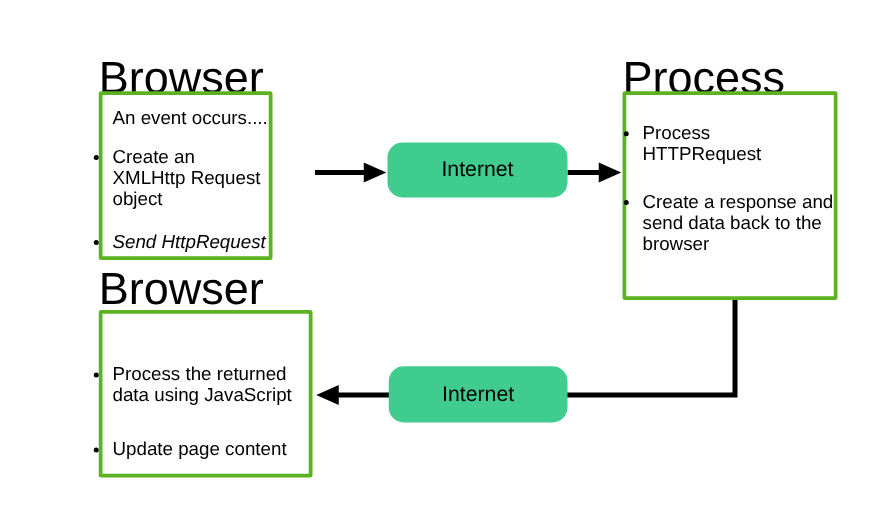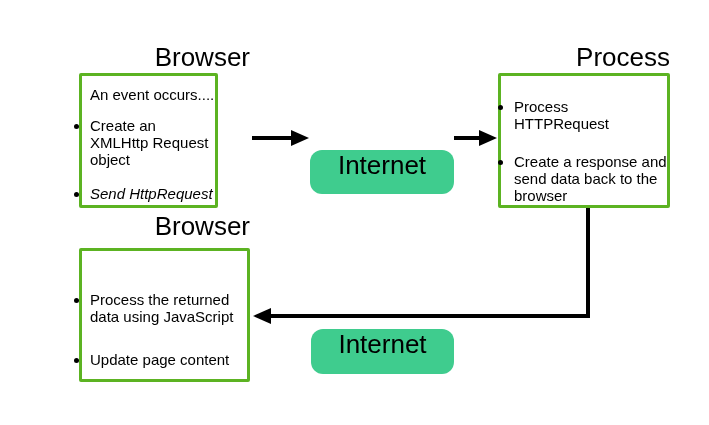--- a/index.html
+++ b/index.html
@@ -32,23 +32,23 @@
     stroke: var(--arrow, #000);
     stroke-width: 4;
     fill: none;
   }
   .arrow-layer polygon {
     fill: var(--arrow, #000);
     stroke: none;
   }
   .node-title {
     position: absolute;
-    font-size: 26px;
+    font-size: 36px;
     line-height: 1;
-    text-align: right;
+    text-align: left;
     white-space: nowrap;
   }
   .box {
     position: absolute;
     background: var(--background);
     border: 3px solid var(--box-border, #5cb322);
     border-radius: 2px;
     font-size: 15px;
     line-height: 17px;
   }
@@ -67,31 +67,31 @@
   .box li { margin: 0; }
   .box.browser-top-box li + li { margin-top: 17px; font-style: italic; }
   .box.server-box li + li { margin-top: 21px; }
   .box.browser-bottom-box li + li { margin-top: 26px; }
 
   .internet-pill {
     position: absolute;
     background: var(--internet-fill, #3fcc8e);
     border-radius: 12px;
     display: flex;
+    align-items: center;
     justify-content: center;
-    font-size: 26px;
-    margin-top: 36px;
+    font-size: 17px;
   }
 
   .title-browser-top  { left: 79px;  top: 44px;  width: 171px; }
   .title-server       { left: 498px; top: 44px;  width: 172px; }
   .title-browser-bottom { left: 79px; top: 213px; width: 171px; }
 
   .browser-top-box    { left: 79px;  top: 73px;  width: 139px; height: 135px; }
-  .server-box         { left: 498px; top: 73px;  width: 172px; height: 135px; }
+  .server-box         { left: 498px; top: 73px;  width: 172px; height: 167px; }
   .browser-bottom-box { left: 79px;  top: 248px; width: 171px; height: 134px; }
 
   .internet-top    { left: 310px; top: 114px; width: 144px; height: 44px; }
   .internet-bottom { left: 311px; top: 293px; width: 143px; height: 45px; }
 </style>
 </head>
 <body>
 
 <div class="stage">
 

